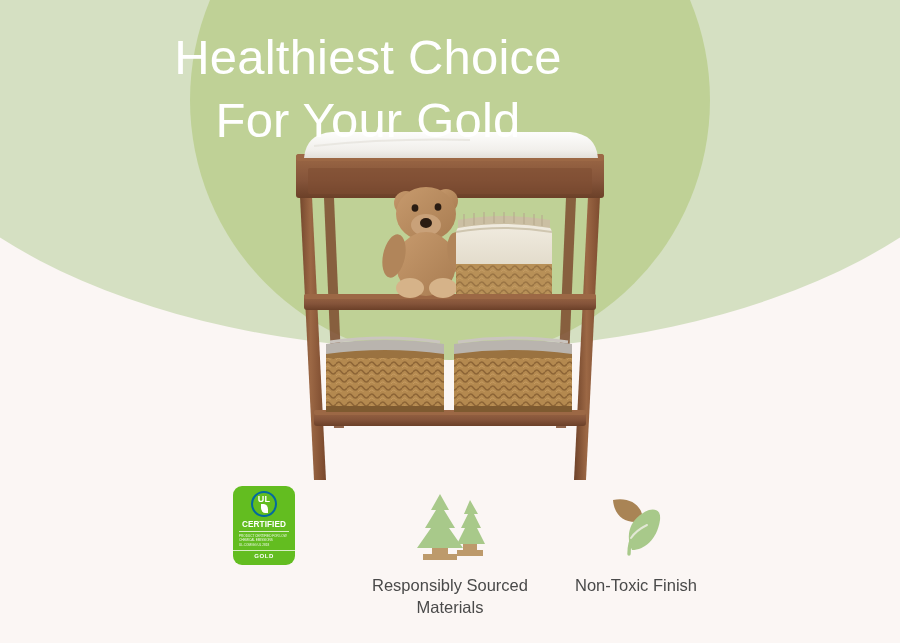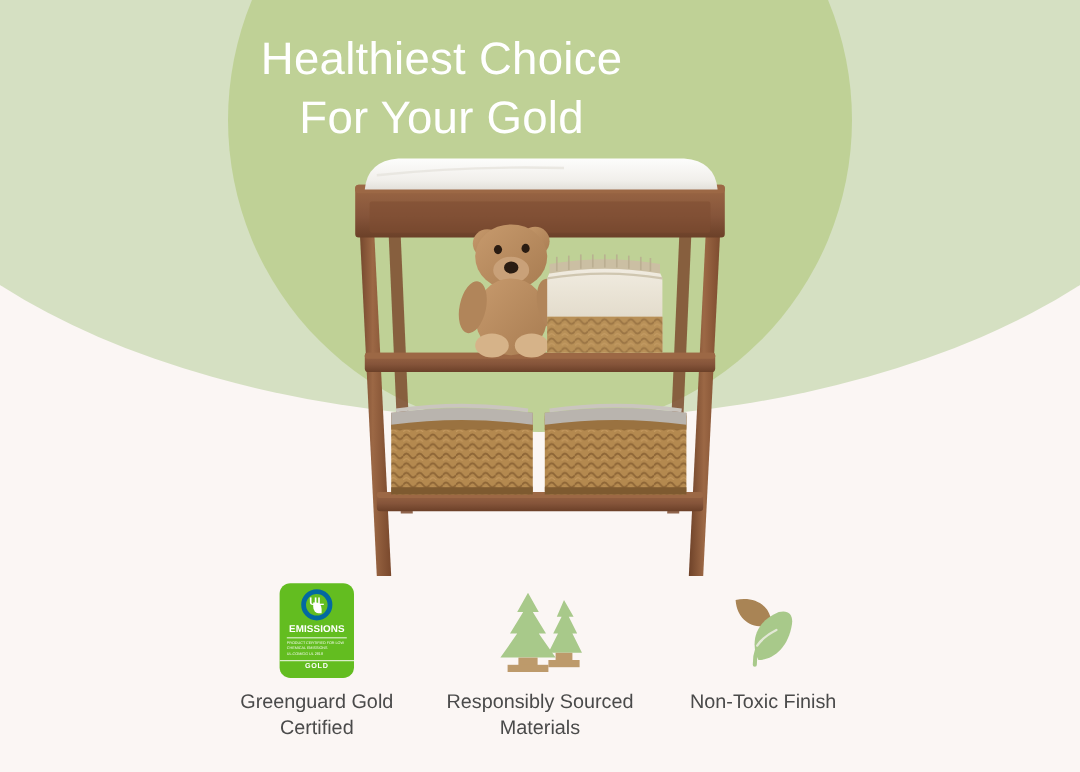--- a/index.html
+++ b/index.html
@@ -37,21 +37,21 @@
   }
 
   
   .headline {
     position: absolute;
     left: 0;
     top: 26px;
     width: 736px;
     text-align: center;
     color: #ffffff;
-    font-size: 38px;
+    font-size: 49px;
     line-height: 1.28;
     font-weight: 400;
     letter-spacing: 0.2px;
     z-index: 6;
   }
   .headline .l2 { display: block; }
 
   
   #product {
     position: absolute;
@@ -106,21 +106,21 @@
     align-items: center;
     padding-top: 5px;
     box-sizing: border-box;
     overflow: hidden;
   }
   .gg-ul {
     width: 26px;
     height: 26px;
     border-radius: 50%;
     background: #63bd20;
-    border: 4px solid #0369a1;
+    border: 2px solid #0369a1;
     position: relative;
     box-sizing: border-box;
   }
   .gg-ul-txt {
     position: absolute;
     left: 0; right: 0; top: 2px;
     text-align: center;
     color: #ffffff;
     font-size: 9px;
     font-weight: bold;
@@ -304,27 +304,26 @@
 
   <div class="badges">
 
     <div class="badge">
       <div class="badge-art">
         <div class="gg-seal">
           <div class="gg-ul">
             <div class="gg-ul-txt">UL</div>
             <div class="gg-ul-leaf"></div>
           </div>
-          <div class="gg-word">EMISSIONS</div>
+          <div class="gg-word">CERTIFIED</div>
           <div class="gg-rule"></div>
           <div class="gg-fine">PRODUCT CERTIFIED FOR LOW CHEMICAL EMISSIONS UL.COM/GG UL 2818</div>
           <div class="gg-gold-bar">GOLD</div>
         </div>
       </div>
-      <div class="badge-caption">Greenguard Gold Certified</div>
     </div>
 
     <div class="badge">
       <div class="badge-art">
         <svg width="86" height="74" viewBox="0 0 86 74" xmlns="http://www.w3.org/2000/svg">
           <path d="M63 12 L57 26 L61 26 L54 40 L58 40 L50 56 L78 56 L70 40 L74 40 L67 26 L71 26 Z" fill="#a8c98a"></path>
           <rect x="56" y="56" width="14" height="8" fill="#bd9a6b"></rect>
           <rect x="50" y="62" width="26" height="6" fill="#bd9a6b"></rect>
           <path d="M33 6 L24 22 L29 22 L18 40 L24 40 L10 60 L56 60 L42 40 L48 40 L37 22 L42 22 Z" fill="#a8c98a"></path>
           <rect x="25" y="60" width="16" height="9" fill="#bd9a6b"></rect>

